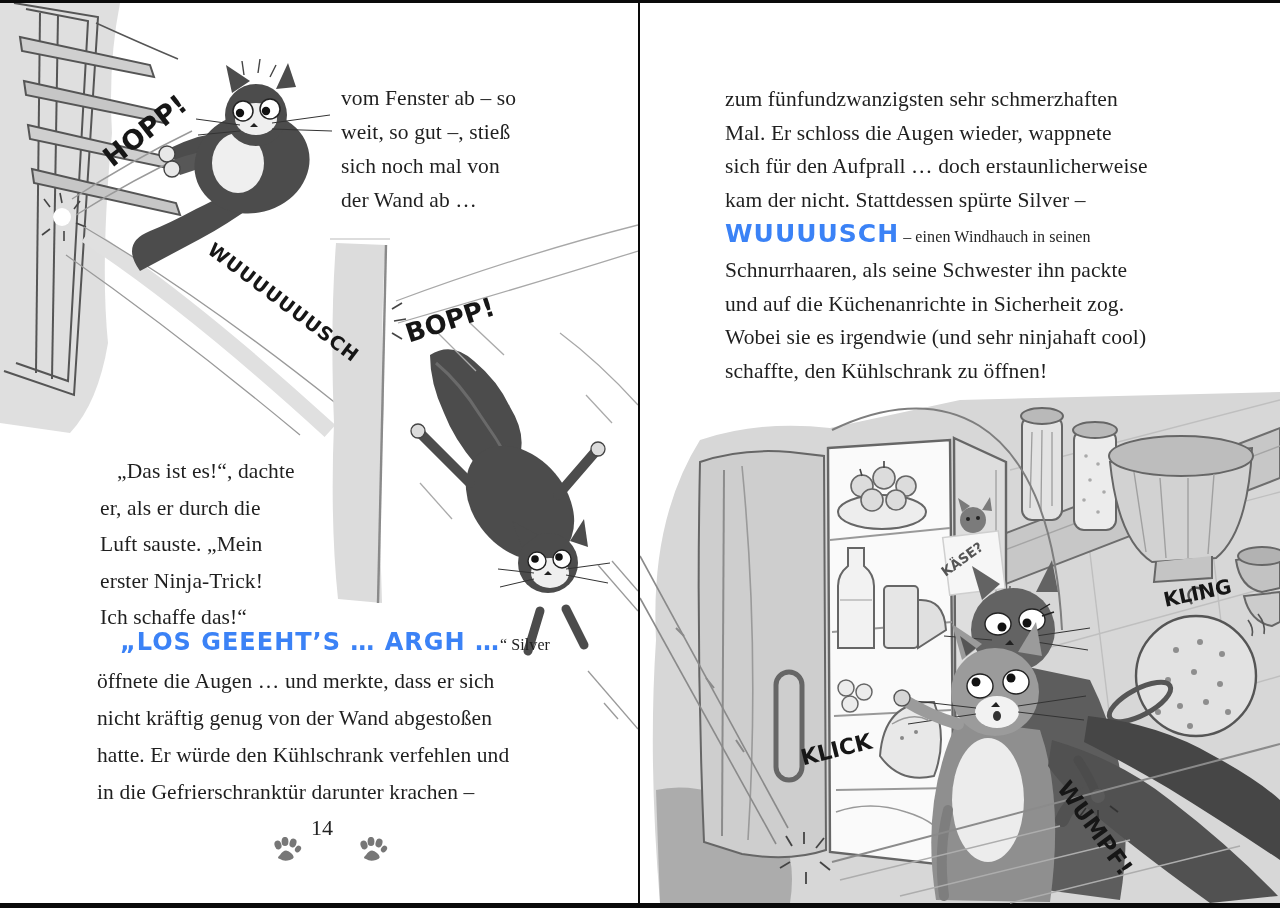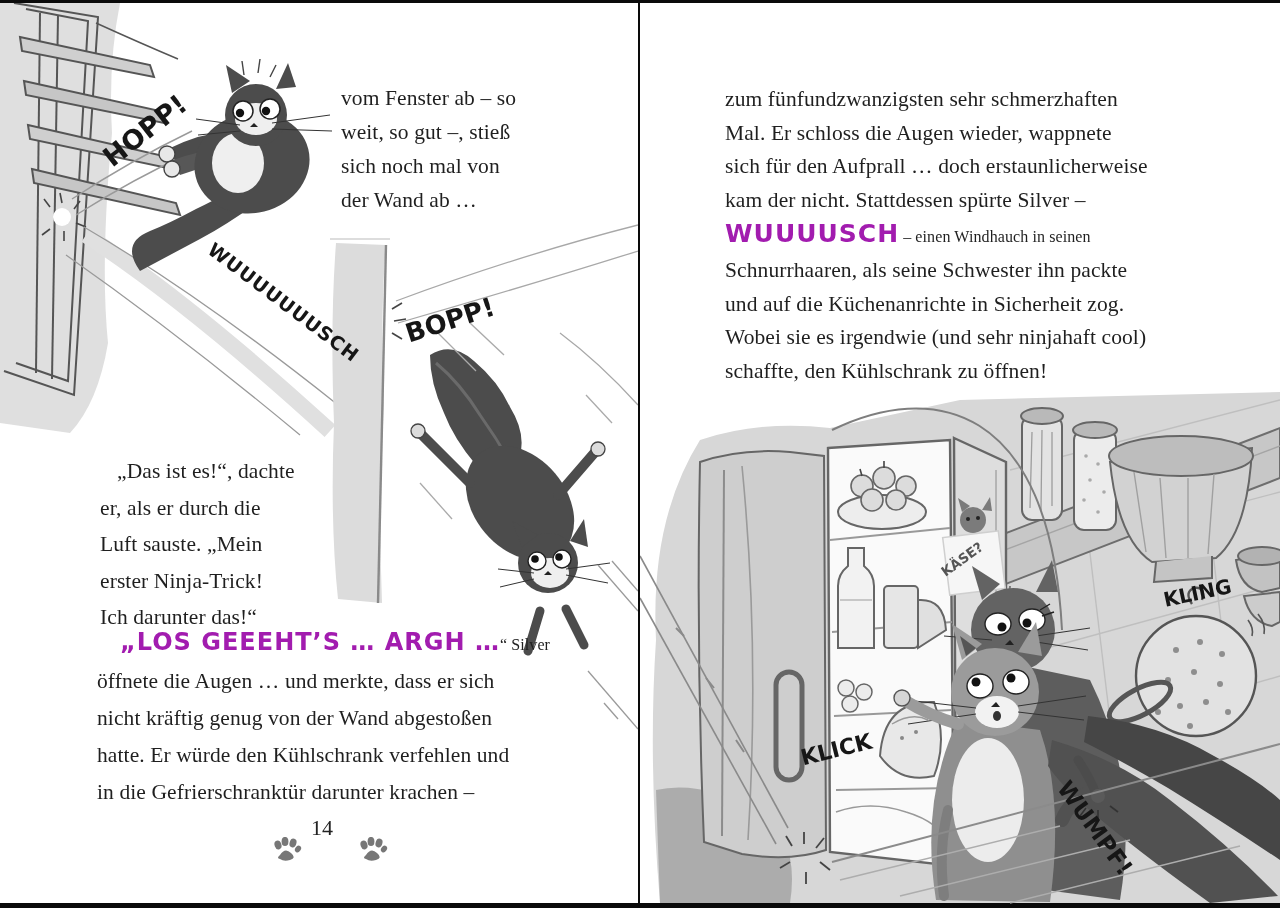--- a/index.html
+++ b/index.html
@@ -16,21 +16,21 @@
   .lh34 .line{line-height:34px;}
   .lh36 .line{line-height:36.5px;}
   .lh37 .line{line-height:37px;}
   .lh335 .line{line-height:33.6px;}
   .sfx{
     position:absolute;font-family:"DejaVu Sans",sans-serif;font-weight:800;
     color:#161616;white-space:nowrap;transform-origin:center;
   }
   .sfx-inline{
     font-family:"DejaVu Sans",sans-serif;font-weight:800;font-size:24px;
-    letter-spacing:1px;color:#a21caf;
+    letter-spacing:1px;color:#3b82f6;
   }
   .indent1{margin-left:17px;}
   .indent-shout{margin-left:23px;}
   .pageno{position:absolute;font-size:22px;color:#222;}
   svg{position:absolute;display:block;}
   .serif-close{font-family:"Liberation Serif",serif;font-weight:400;font-size:16px;letter-spacing:.1px;}
 </style>
 </head>
 <body>
 
@@ -173,21 +173,21 @@
     <span class="line">weit, so gut –, stieß</span>
     <span class="line">sich noch mal von</span>
     <span class="line">der Wand ab …</span>
   </div>
 
   <div class="para body-text lh36" style="left:100px;top:450px;">
     <span class="line indent1">„Das ist es!“, dachte</span>
     <span class="line">er, als er durch die</span>
     <span class="line">Luft sauste. „Mein</span>
     <span class="line">erster Ninja-Trick!</span>
-    <span class="line">Ich darunter das!“</span>
+    <span class="line">Ich schaffe das!“</span>
   </div>
 
   <div class="para body-text lh37" style="left:97px;top:621px;">
     <span class="line indent-shout"><span class="sfx-inline">„LOS GEEEHT’S … ARGH …</span><span class="serif-close">“ Silver</span></span>
     <span class="line">öffnete die Augen … und merkte, dass er sich</span>
     <span class="line">nicht kräftig genug von der Wand abgestoßen</span>
     <span class="line">hatte. Er würde den Kühlschrank verfehlen und</span>
     <span class="line">in die Gefrierschranktür darunter krachen –</span>
   </div>
 

